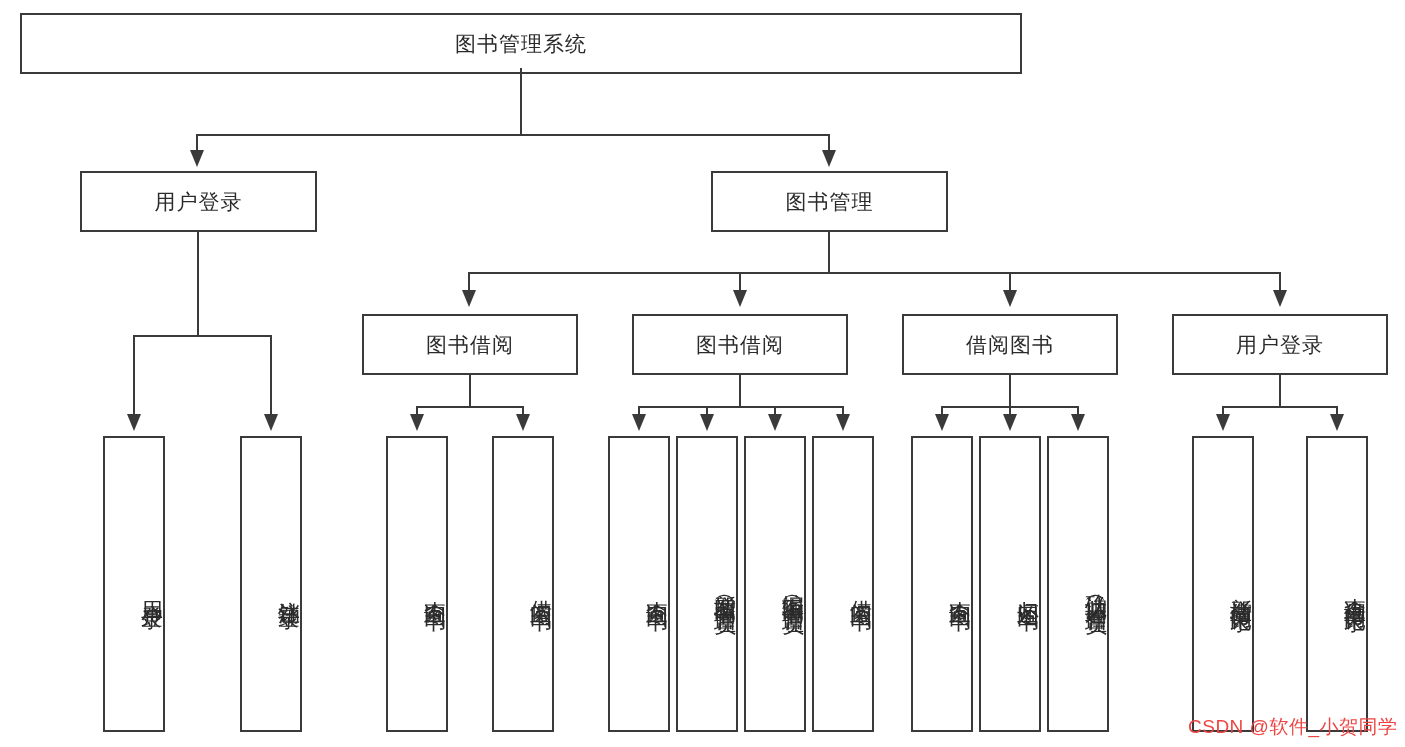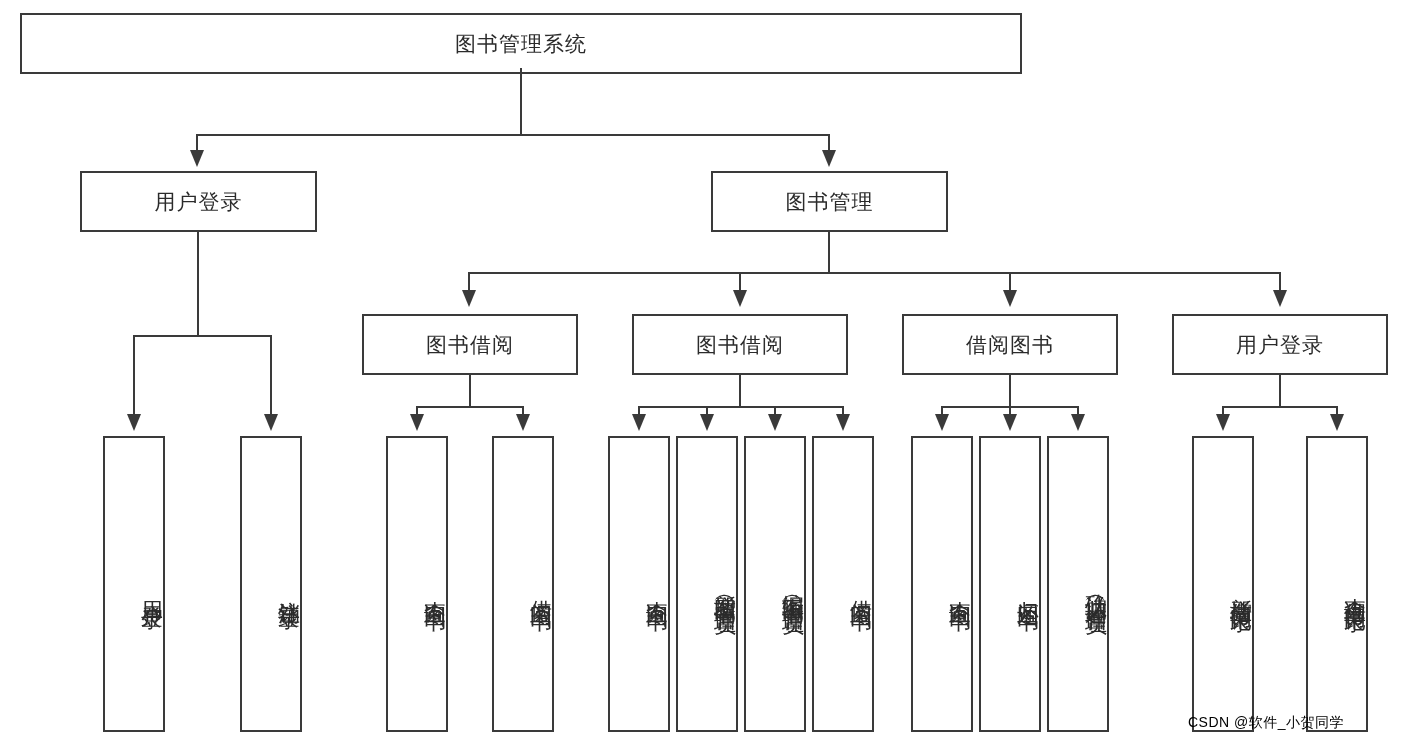--- a/index.html
+++ b/index.html
@@ -53,22 +53,22 @@
   .arrow {
     position: absolute;
     width: 0;
     height: 0;
     border-left: 7px solid transparent;
     border-right: 7px solid transparent;
     border-top: 17px solid #3a3a3a;
   }
   .watermark {
     position: absolute;
-    color: #000000;
-    font-size: 14px;
+    color: #ef4444;
+    font-size: 19px;
     white-space: nowrap;
     letter-spacing: 0.5px;
   }
 </style>
 </head>
 <body>
 
 <div id="canvas">
 
   <div class="node horiz" style="left:20px; top:13px; width:1002px; height:61px;">

